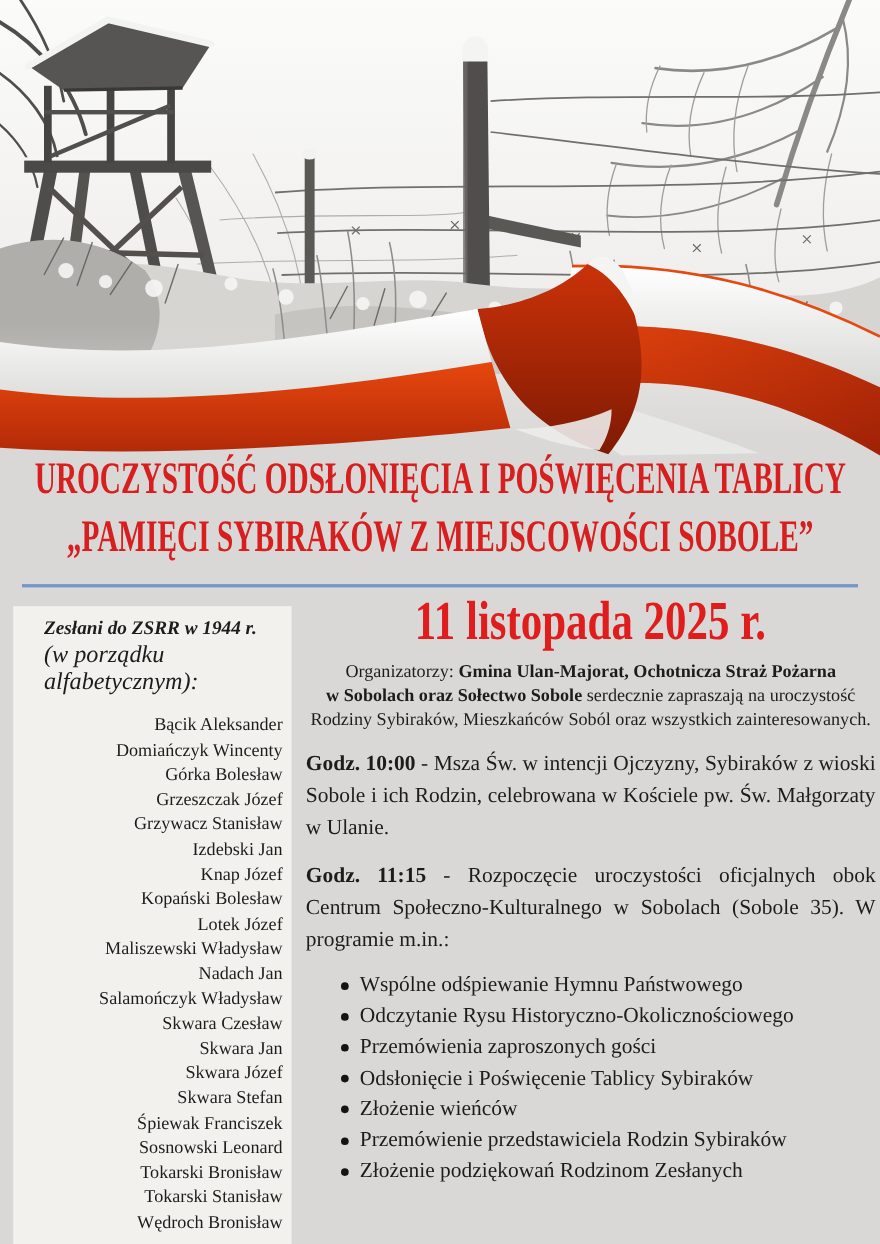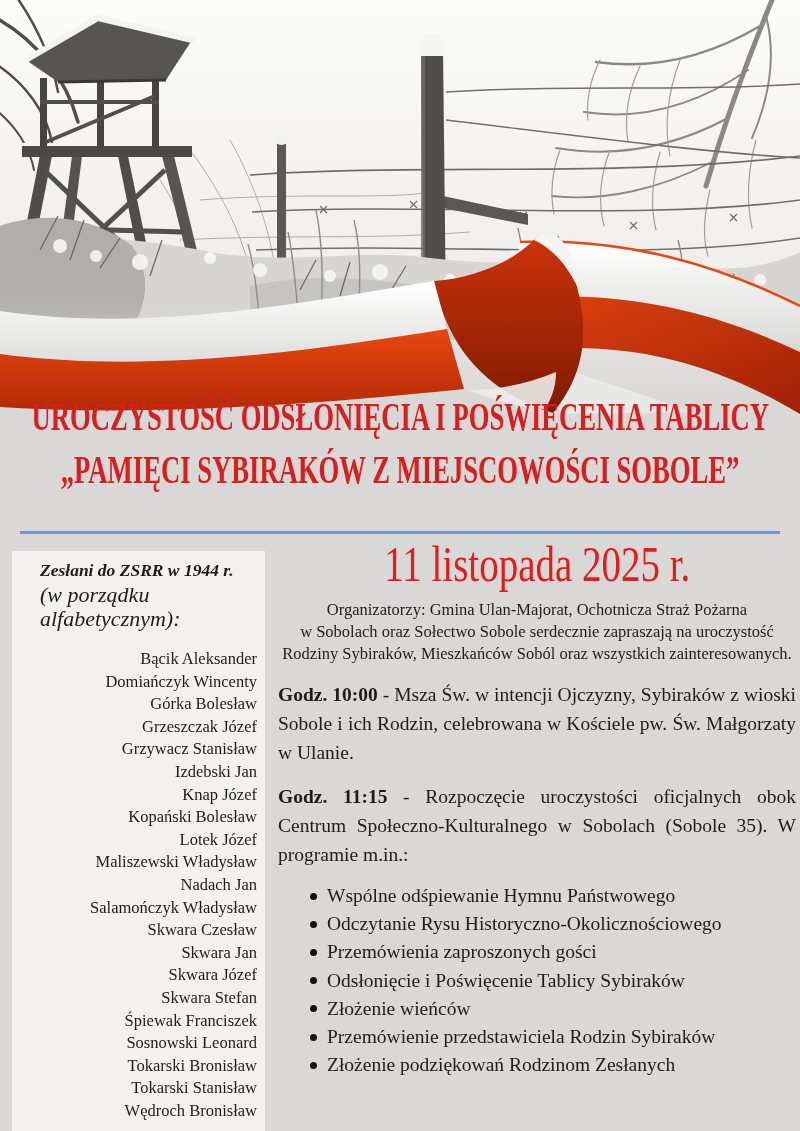--- a/index.html
+++ b/index.html
@@ -3,21 +3,21 @@
 <meta charset="utf-8">
 <style>
   html,body{margin:0;padding:0;background:#8a8a8a;}
   .page{
     position:relative;width:800px;height:1131px;margin:0 auto;overflow:hidden;
     background:var(--page-bg,#d9d8d6);
     font-family:"Liberation Serif","DejaVu Serif",serif;
     color:var(--text-dark,#1d1c1b);
   }
   .hero{position:absolute;top:0;left:0;width:800px;height:430px;}
-  .title-block{position:absolute;top:390px;left:0;width:800px;z-index:2;}
+  .title-block{position:absolute;top:408px;left:0;width:800px;z-index:2;}
   .title-line{
     display:flex;justify-content:center;
     font-weight:bold;font-size:41px;line-height:53px;
     color:var(--title-red,#d61f1e);white-space:nowrap;
   }
   .title-line>span{display:inline-block;transform:scaleX(.65);transform-origin:50% 50%;}
   .divider{
     position:absolute;top:531px;left:20px;width:760px;height:0;margin:0;border:none;
     border-top:3px solid var(--divider-blue,#7496c9);z-index:2;
   }
@@ -27,26 +27,26 @@
     background:var(--sidebar-bg,#f2f1ee);
     margin-top:14px;padding:7px 8px 0 28px;
   }
   .sidebar-heading{font-weight:bold;font-style:italic;font-size:17.5px;line-height:25px;}
   .sidebar-subheading{font-style:italic;font-size:22px;line-height:24px;}
   .names{margin-top:17px;}
   .name-item{font-size:16.5px;line-height:22.6px;white-space:nowrap;text-align:right;}
   .content{flex:1;box-sizing:border-box;padding:0 16px 0 13px;}
   .date-line{
     display:flex;justify-content:center;margin-top:1px;
-    font-weight:normal;font-size:50px;line-height:52px;
+    font-weight:bold;font-size:50px;line-height:52px;
     color:var(--date-red,#e01d1d);white-space:nowrap;
   }
   .date-line>span{display:inline-block;transform:scaleX(.78);transform-origin:50% 50%;}
   .organizers{margin-top:9px;text-align:center;font-size:16.5px;line-height:22px;}
-  .organizers b{font-weight:normal;}
+  .organizers b{font-weight:bold;}
   .sched{margin:15px 0 0 0;text-align:justify;font-size:19.5px;line-height:29px;}
   .sched b{font-weight:bold;}
   .program{margin:13px 0 0 0;padding:0 0 0 49px;list-style:none;}
   .program li{position:relative;font-size:19.5px;line-height:28.2px;}
   .program li::before{
     content:"";position:absolute;left:-17px;top:10.5px;
     width:7px;height:7px;border-radius:50%;background:#141414;
   }
 </style>
 </head>

